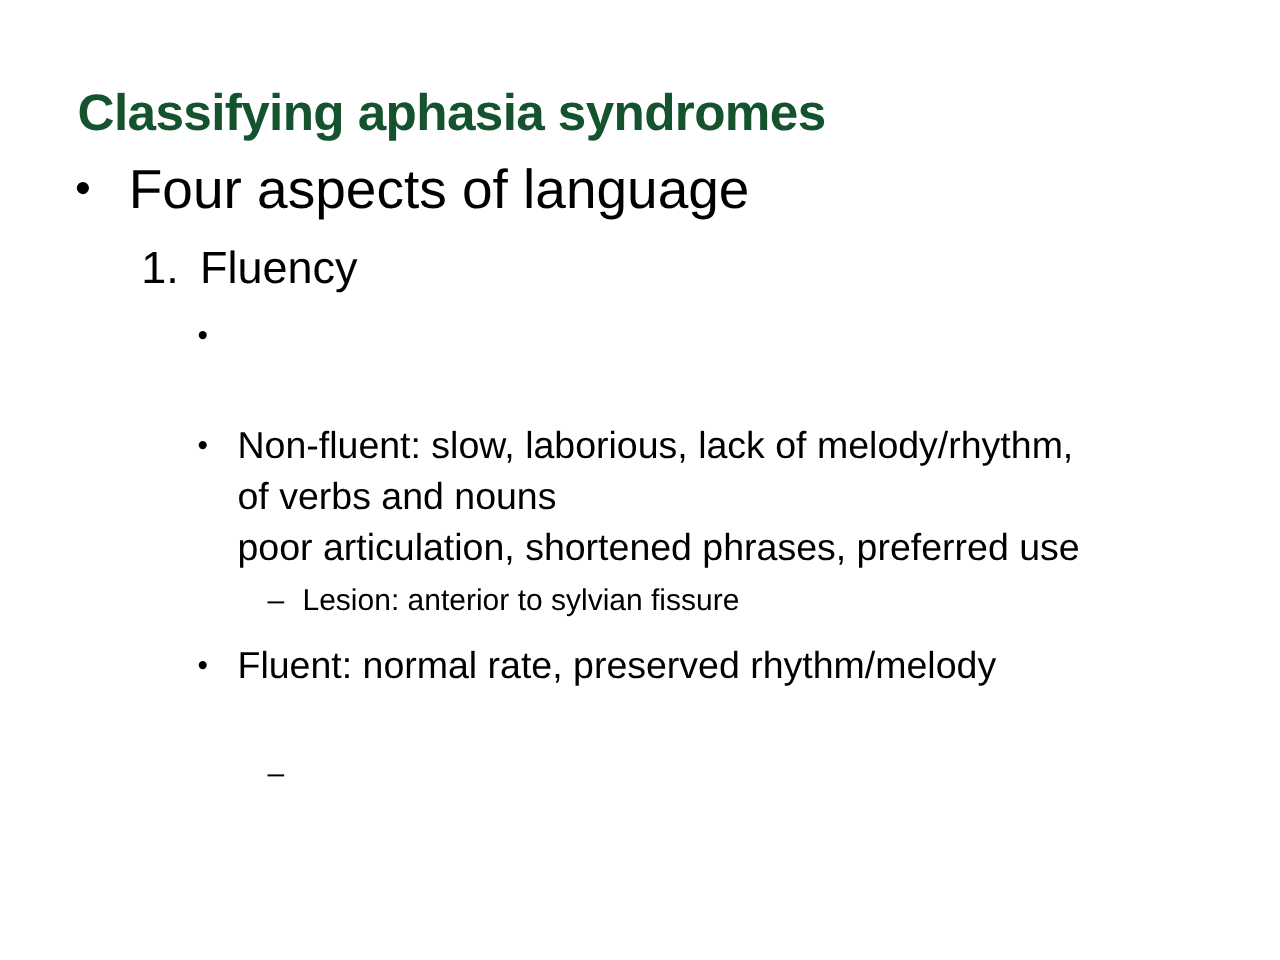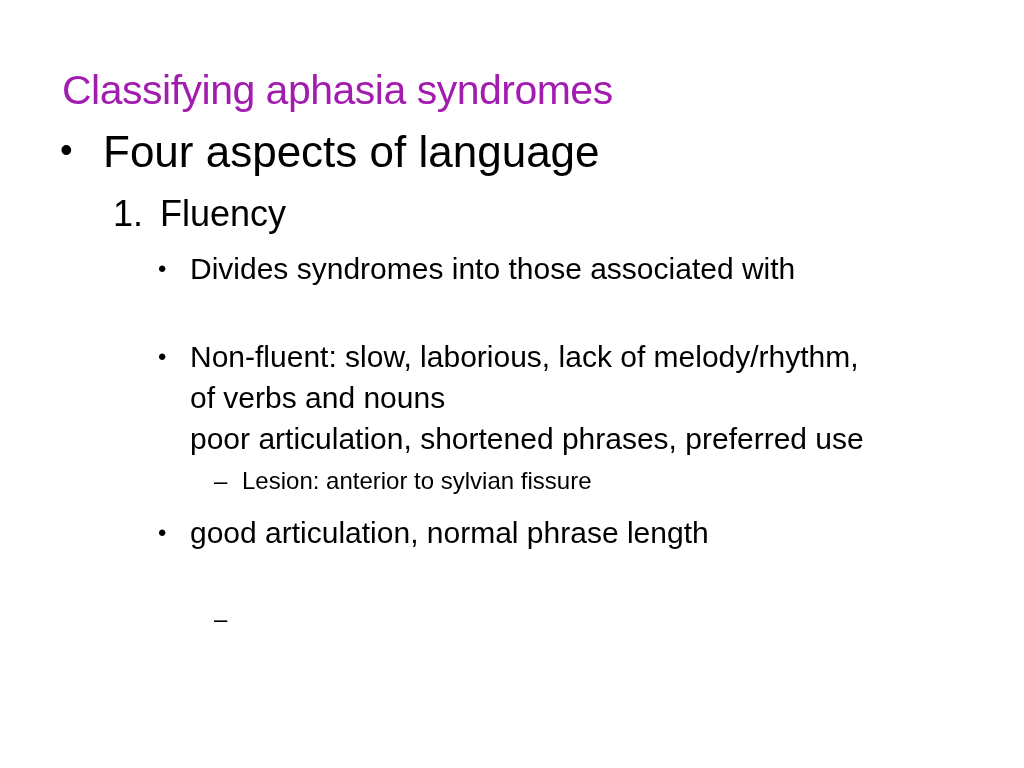--- a/index.html
+++ b/index.html
@@ -14,22 +14,22 @@
     background: #ffffff;
     overflow: hidden;
     font-family: "Liberation Sans", "DejaVu Sans", sans-serif;
     color: #000000;
   }
   .title {
     position: absolute;
     left: 62px;
     top: 68px;
     font-size: 41px;
-    font-weight: normal;
-    color: #a21caf;
+    font-weight: bold;
+    color: #14532d;
     letter-spacing: -0.5px;
     line-height: 1.1;
     white-space: nowrap;
   }
   .row {
     position: absolute;
     display: flex;
     align-items: flex-start;
   }
   .marker {
@@ -77,21 +77,20 @@
   <div class="row lvl2">
     <span class="marker">1.</span>
     <div class="lines">
       <span class="ln">Fluency</span>
     </div>
   </div>
 
   <div class="row lvl3 row-divides">
     <span class="marker">•</span>
     <div class="lines">
-      <span class="ln">Divides syndromes into those associated with</span>
     </div>
   </div>
 
   <div class="row lvl3 row-nonfluent">
     <span class="marker">•</span>
     <div class="lines">
       <span class="ln">Non-fluent: slow, laborious, lack of melody/rhythm,</span>
       <span class="ln">of verbs and nouns</span>
       <span class="ln">poor articulation, shortened phrases, preferred use</span>
     </div>
@@ -100,21 +99,21 @@
   <div class="row lvl4 row-lesion-anterior">
     <span class="marker">–</span>
     <div class="lines">
       <span class="ln">Lesion: anterior to sylvian fissure</span>
     </div>
   </div>
 
   <div class="row lvl3 row-fluent">
     <span class="marker">•</span>
     <div class="lines">
-      <span class="ln">good articulation, normal phrase length</span>
+      <span class="ln">Fluent: normal rate, preserved rhythm/melody</span>
     </div>
   </div>
 
   <div class="row lvl4 row-lesion-posterior">
     <span class="marker">–</span>
     <div class="lines">
     </div>
   </div>
 
 </div>

